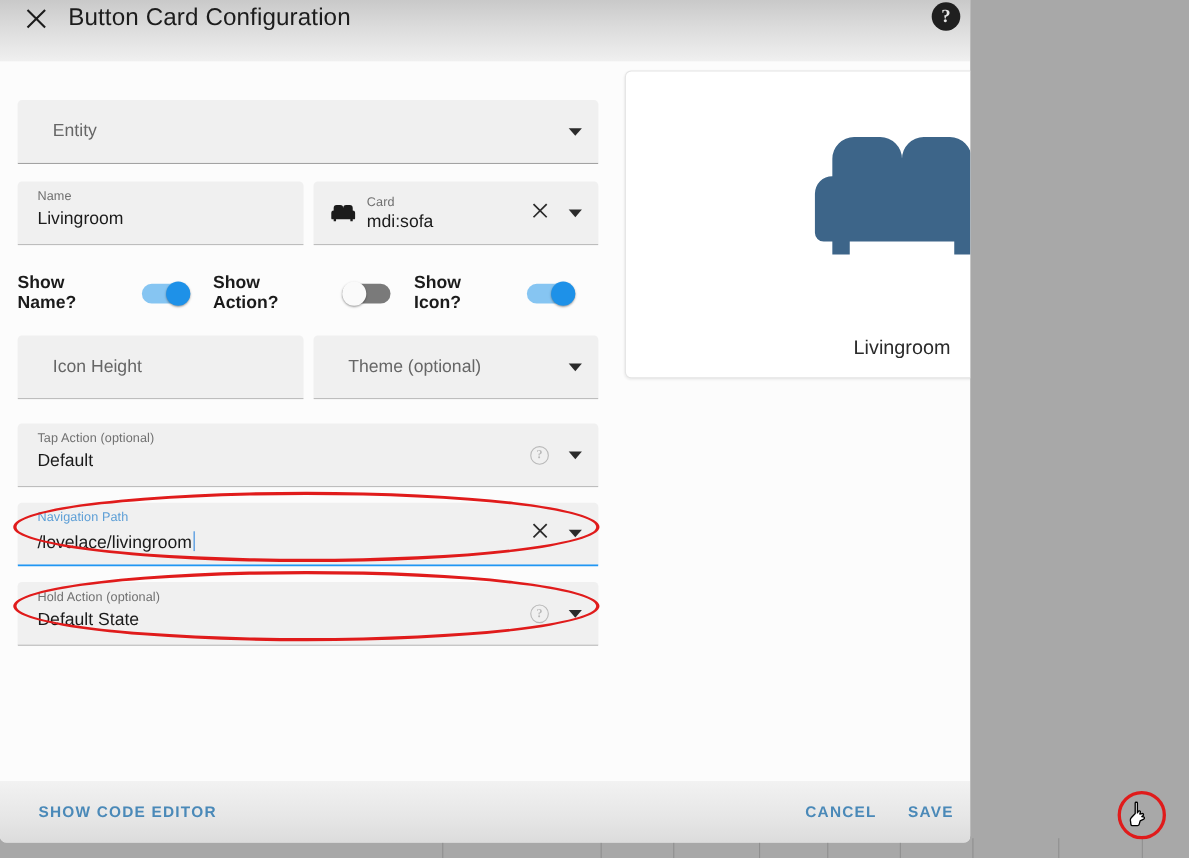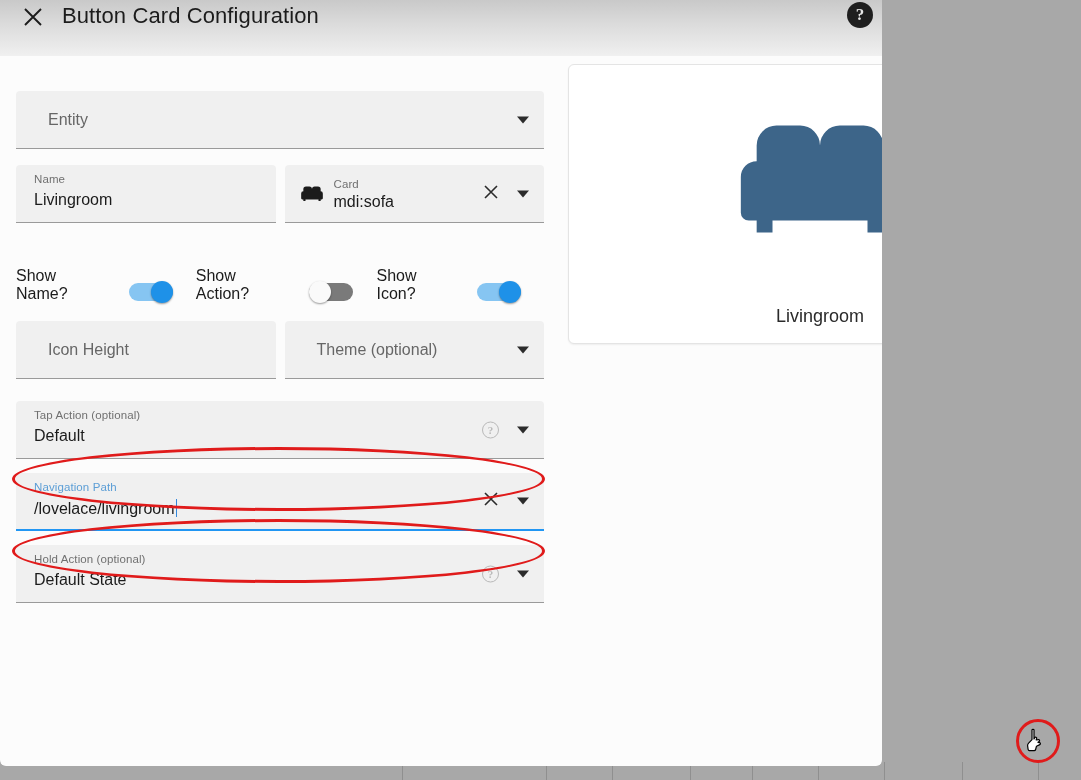--- a/index.html
+++ b/index.html
@@ -182,23 +182,24 @@
     align-items: center;
     gap: 9px;
   }
   .icon-field-text { position: relative; height: 40px; width: 150px; }
   .icon-field-text .flabel-float { left: 0; top: 4px; }
   .icon-field-text .fvalue { left: 0; top: 19px; }
 
   
   #toggle-row {
     display: flex;
-    align-items: flex-end;
-    margin-top: 40px;
+    align-items: center;
+    margin-top: 24px;
     height: 40px;
+    font-weight: bold;
   }
   .toggle-label {
     font-size: 16px;
     color: #1b1b1b;
   }
   .switch {
     position: relative;
     width: 52px;
     height: 22px;
     margin: 0 16px 0 18px;
@@ -431,20 +432,25 @@
           <svg width="190" height="190" viewBox="0 0 24 24">
             <path fill="#3d6589" d="M4 9.5V7.5A2.5 2.5 0 0 1 6.5 5h3A2.5 2.5 0 0 1 12 7.5v2h0v-2A2.5 2.5 0 0 1 14.5 5h3A2.5 2.5 0 0 1 20 7.5v2A2 2 0 0 1 22 11.5V16a1 1 0 0 1-1 1h-1v1.5h-2V17H6v1.5H4V17H3a1 1 0 0 1-1-1v-4.5a2 2 0 0 1 2-2Z"></path>
           </svg>
         </div>
         <div id="preview-name">Livingroom</div>
       </div>
     </div>
 
   </div>
 
+  <div id="footer">
+    <div id="show-code-editor">SHOW CODE EDITOR</div>
+    <div id="cancel-btn">CANCEL</div>
+    <div id="save-btn">SAVE</div>
+  </div>
 
 </div>
 
 <div class="annot" id="annot-tap"></div>
 <div class="annot" id="annot-nav"></div>
 <div class="annot" id="annot-save"></div>
 
 <div id="mouse-cursor">
   <svg width="22" height="26" viewBox="0 0 22 26">
     <path d="M6 2 C6 1 8 1 8 2 L8 11 L8.8 9.6 C9.2 8.7 11 9.2 10.7 10.3 L10.2 12 L12.4 11.6 C13.4 11.4 14 12.8 13.2 13.4 L12 14.3 L13.6 14.6 C14.6 14.8 14.7 16.2 13.8 16.6 L10.5 18.2 L9.6 21.5 C9.4 22.3 8.8 22.6 8.1 22.6 L3.4 22.6 C2.7 22.6 2.2 22.1 2.1 21.4 L1.6 17.6 C1.5 16.6 2 15.8 2.6 15.2 L6 11.6 Z" fill="#ffffff" stroke="#000000" stroke-width="1.2" stroke-linejoin="round"></path>

